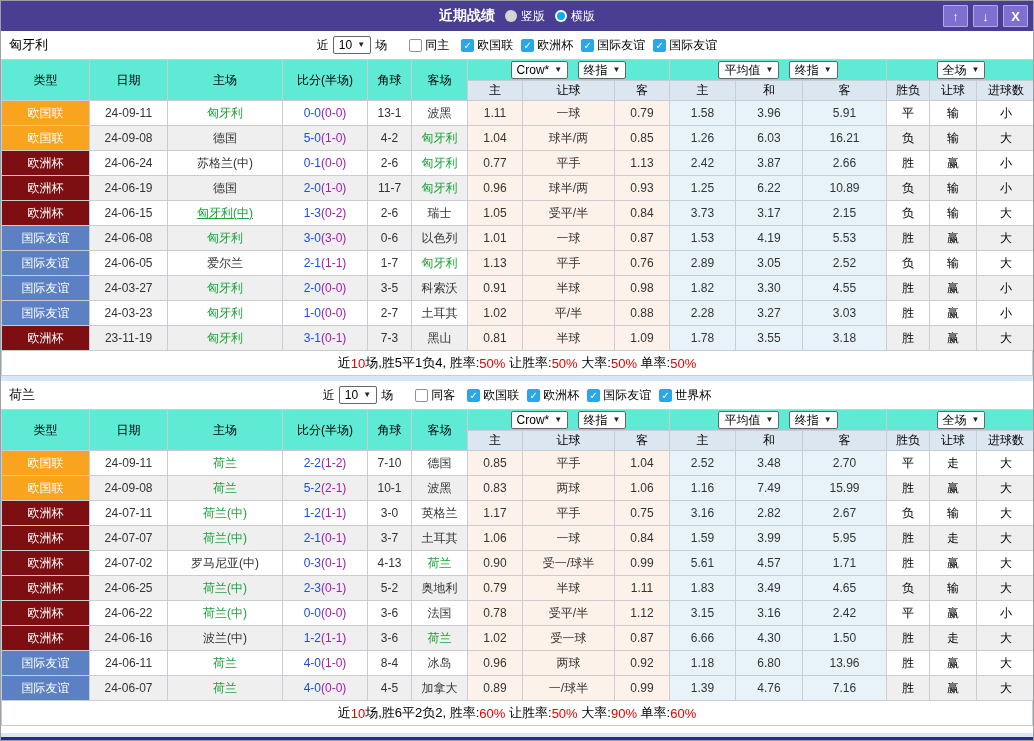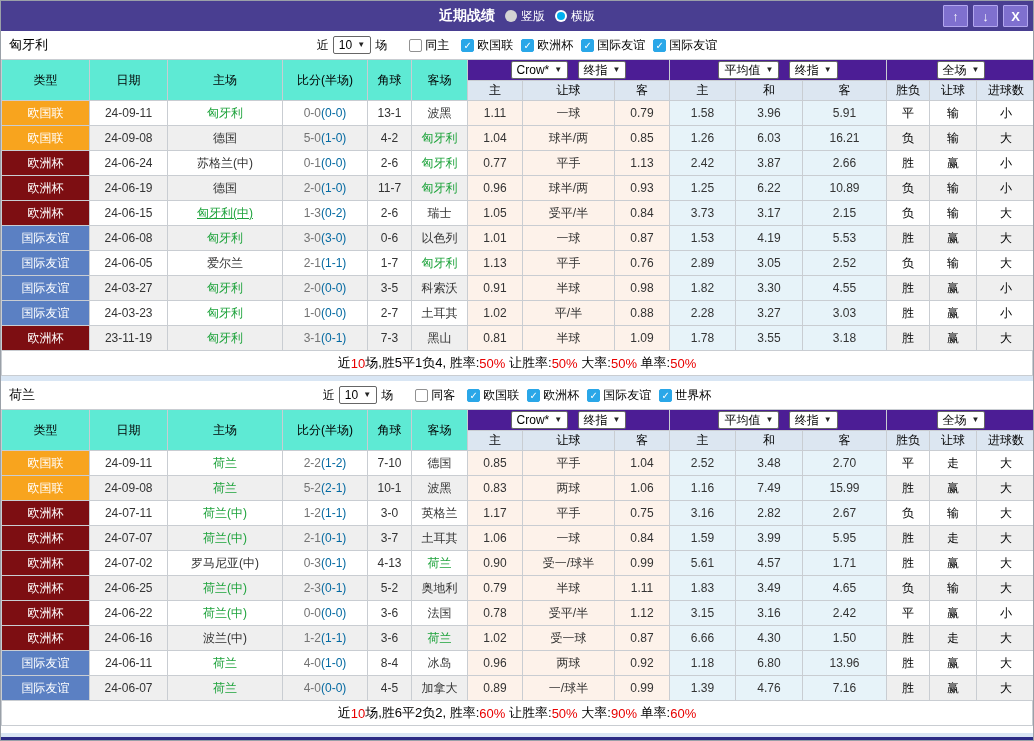--- a/index.html
+++ b/index.html
@@ -29,32 +29,32 @@
   .cb{width:13px;height:13px;border:1px solid #919191;background:#fff;display:inline-block;margin-right:3px;font-size:10px;line-height:12px;text-align:center;color:#fff;font-weight:bold;border-radius:2px}
   .cb-on{background:#2aa7e8;border-color:#2aa7e8}
   .league-filters{display:inline-flex;align-items:center}
 
   
   .tbl{width:100%;border-collapse:collapse;table-layout:fixed;font-size:12px}
   .tbl th,.tbl td{border:1px solid #c9cdd2;text-align:center;padding:0;height:25px;overflow:hidden;white-space:nowrap;font-weight:normal;color:#000}
   .hr1 th{height:21px}
   .hr2 th{height:20px;background:#dce6f1}
   th.hcell{background:#5eead4}
-  th.hgroup{background:#4c1d95}
+  th.hgroup{background:#5eead4}
   .hgroup .sel{margin:0 3px}
   .tbl tbody tr:nth-child(even){background:#efefef}
   td.c-league{color:#fff}
   .b-orange{background:#f8a41e}
   .b-maroon{background:#7d0e12}
   .b-blue{background:#5b80c3}
   td.c-date,td.c-corner,td.c-odds,td.c-team{color:#333}
   .team-hl{color:#1ea33c}
   .u{text-decoration:underline}
-  .score-ft{color:#737373}
-  .score-ht{color:#0369a1}
+  .score-ft{color:#1d4ed8}
+  .score-ht{color:#a21caf}
   .tbl td.pink{background:#fdf2ea}
   .tbl td.blu{background:#e7f3f9}
   .t-red{color:#e80000}
   .t-blue{color:#2323cc}
   .t-green{color:#008000}
 
   .summary{height:25px;display:flex;align-items:center;justify-content:center;font-size:13px;border:1px solid #c9cdd2;border-top:none;color:#000;white-space:pre-wrap}
   .divider{height:5px;background:#d9e6f4}
   .bottom-strip{position:absolute;left:0;right:0;bottom:3px;height:4px;background:#d9e6f4}
   .bottom-bar{position:absolute;left:0;right:0;bottom:0;height:3px;background:#2b2b85}

